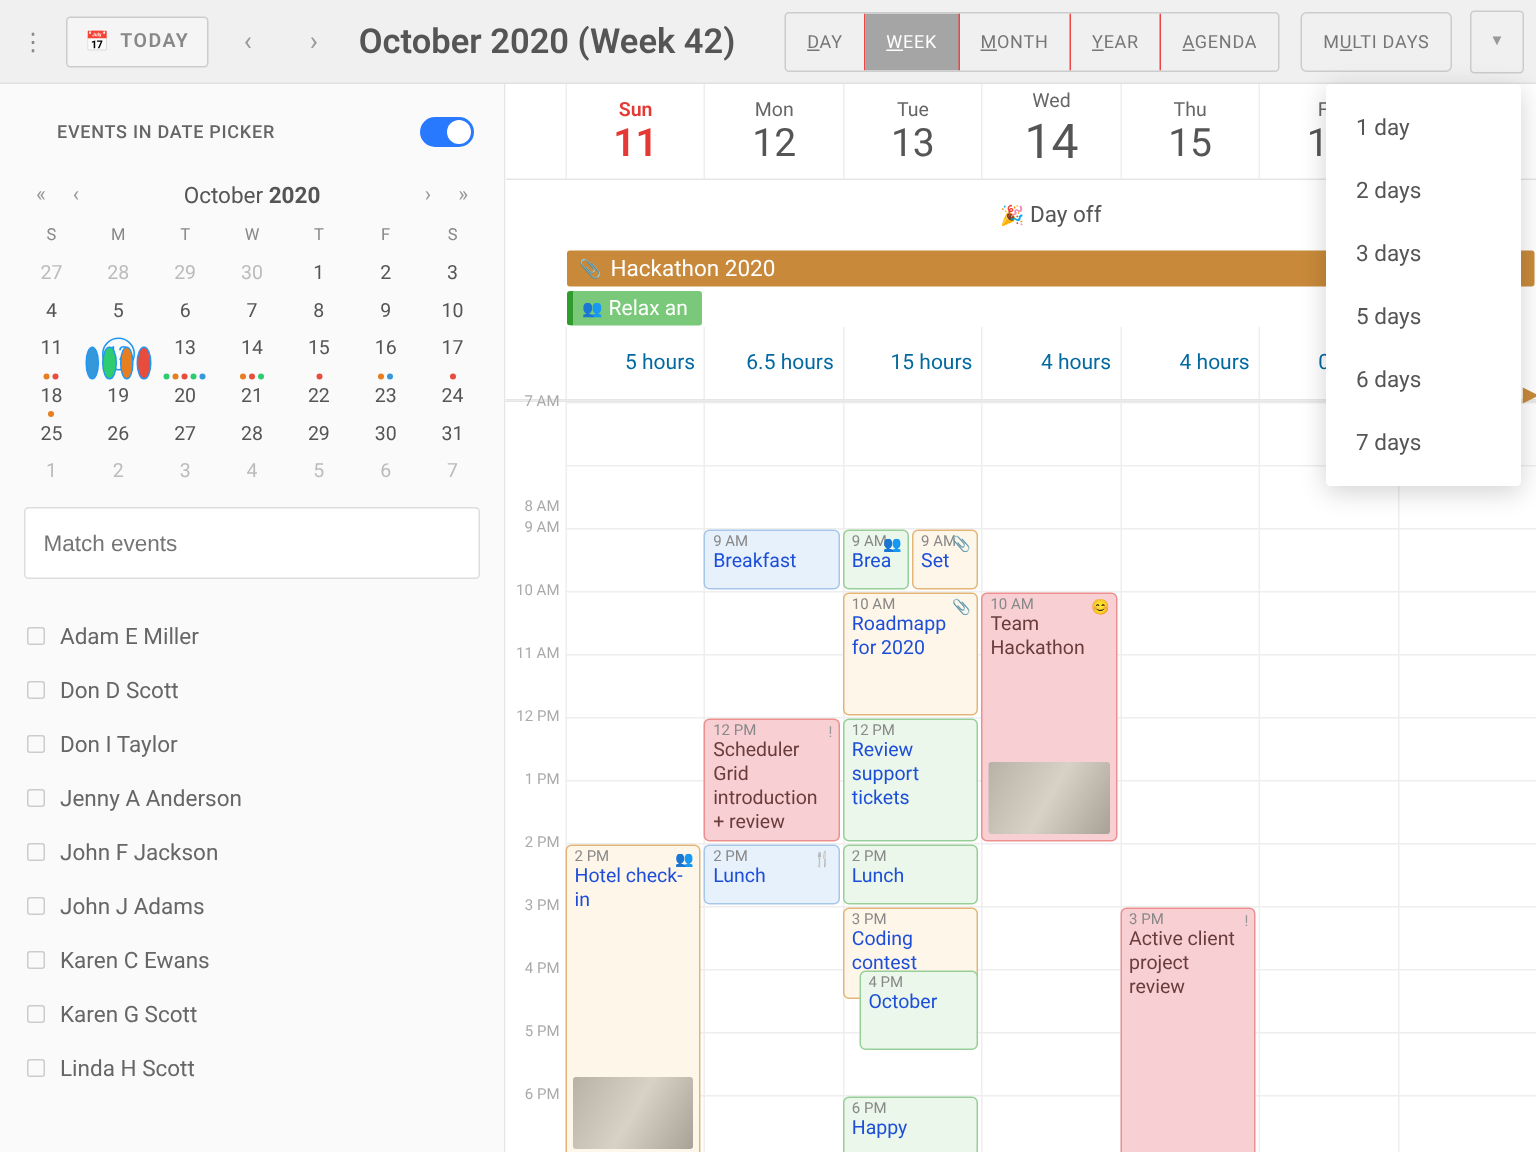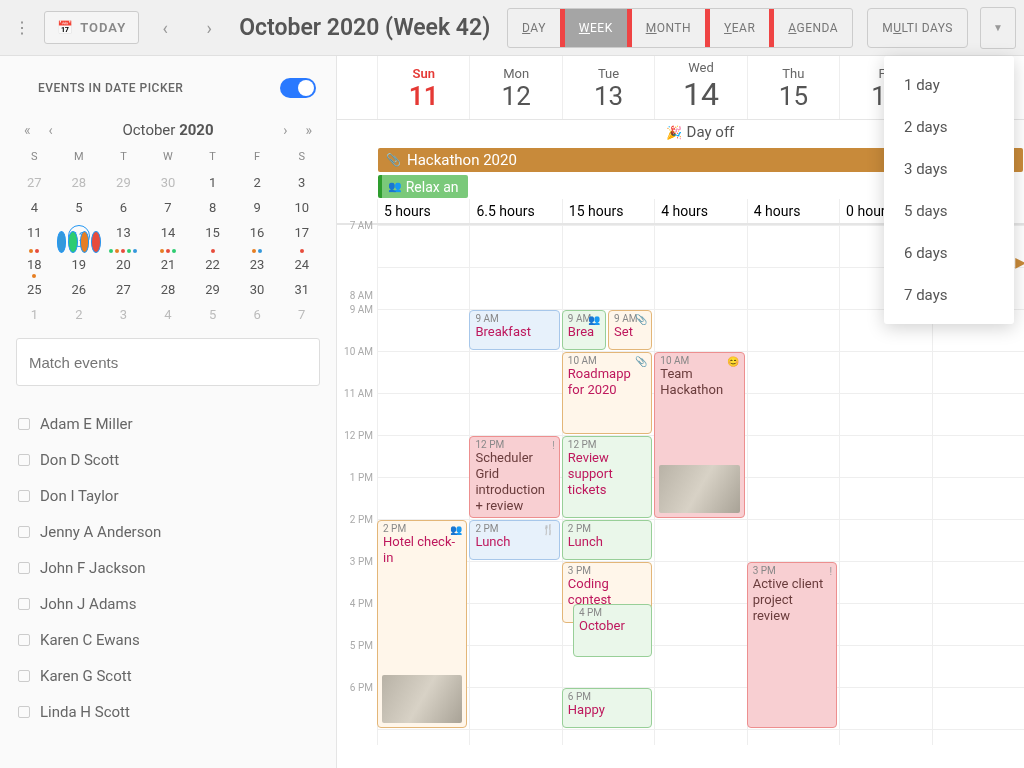--- a/index.html
+++ b/index.html
@@ -4,21 +4,21 @@
 <style>
 * { box-sizing: border-box; margin: 0; padding: 0; }
 body { font-family: -apple-system, BlinkMacSystemFont, "Segoe UI", Roboto, sans-serif; width: 1024px; height: 768px; overflow: hidden; background: #fff; color: #333; }
 .topbar { display: flex; align-items: center; height: 56px; background: #f0f0f0; border-bottom: 1px solid #e0e0e0; padding: 0 8px; gap: 8px; }
 .dots-btn { width: 28px; height: 40px; display: flex; align-items: center; justify-content: center; cursor: pointer; color: #888; font-size: 16px; }
 .today-btn { display: flex; align-items: center; gap: 6px; padding: 8px 12px; border: 1px solid #ccc; border-radius: 3px; background: #f5f5f5; cursor: pointer; color: #888; font-size: 13px; font-weight: 600; letter-spacing: 1px; }
 .nav-arrow { width: 36px; height: 36px; display: flex; align-items: center; justify-content: center; cursor: pointer; color: #999; font-size: 18px; }
 .period-title { font-size: 23px; font-weight: 600; color: #555; margin-left: 4px; }
 .spacer { flex: 1; }
 .view-group { display: flex; border: 1px solid #ccc; border-radius: 3px; overflow: hidden; }
-.view-btn { padding: 12px 14px; font-size: 12px; color: #777; cursor: pointer; border-right: 5px solid #ef4444; letter-spacing: 0.5px; }
+.view-btn { padding: 12px 14px; font-size: 12px; color: #777; cursor: pointer; border-right: 1px solid #ef4444; letter-spacing: 0.5px; }
 .view-btn:last-child { border-right: none; }
 .view-btn.active { background: #a5a5a5; color: #fff; }
 .view-btn u { text-decoration: underline; }
 .multi-btn { padding: 12px 14px; border: 1px solid #ccc; border-radius: 4px; font-size: 12px; color: #777; cursor: pointer; margin-left: 6px; letter-spacing: 0.5px; }
 .drop-btn { width: 36px; height: 42px; border: 1px solid #ccc; border-radius: 3px; display: flex; align-items: center; justify-content: center; cursor: pointer; color: #999; font-size: 10px; margin-left: 4px; }
 .content { display: flex; height: 712px; }
 .sidebar { width: 337px; background: #fafafa; border-right: 1px solid #e5e5e5; display: flex; flex-direction: column; padding: 12px 0; }
 .toggle-row { display: flex; align-items: center; justify-content: space-between; padding: 10px 20px 18px 20px; font-size: 12px; font-weight: 500; color: #666; letter-spacing: 0.5px; margin-left: 18px; }
 .toggle { width: 36px; height: 20px; border-radius: 10px; background: #2979ff; position: relative; cursor: pointer; }
 .toggle::after { content: ""; position: absolute; width: 16px; height: 16px; border-radius: 50%; background: #fff; top: 2px; right: 2px; }
@@ -45,36 +45,36 @@
 .time-gutter-head { width: 40px; }
 .day-head { flex: 1; text-align: center; padding: 10px 0 6px 0; border-left: 1px solid #eee; }
 .day-head:first-of-type { border-left: none; }
 .dow { font-size: 13px; color: #666; }
 .dnum { font-size: 26px; color: #555; }
 .day-head.sunday .dow, .day-head.sunday .dnum { color: #e53935; font-weight: 600; }
 .allday { border-bottom: 1px solid #e5e5e5; }
 .allday-row { display: flex; border-top: 1px dashed #fff; min-height: 26px; align-items: stretch; }
 .allday-gutter { width: 40px; }
 .allday-content { flex: 1; position: relative; display:flex; }
-.dayoff-chip { margin: 0 auto; padding: 2px 8px; font-size: 15px; color: #555; }
+.dayoff-chip { margin: 11px auto; padding: 2px 8px; font-size: 15px; color: #555; }
 .banner { flex: 1; display: flex; align-items: center; background: #c88a3a; color: #fff; padding: 3px 8px; font-size: 15px; border-radius: 2px; margin: 1px; gap:6px;}
 .relax-chip { width: 90px; background: #7ac97a; color: #fff; font-size: 14px; padding: 3px 6px; border-radius: 2px; border-left: 4px solid #2e9d2e; margin:1px; gap:4px; display:flex; align-items:center;}
 .hours-row { display: flex; border-bottom: 1px solid #e5e5e5; }
-.hours-cell { flex: 1; border-left: 1px solid #eee; padding: 4px 6px; font-size: 14px; color: #000000; }
+.hours-cell { flex: 1; border-left: 1px solid #eee; padding: 16px 6px; font-size: 14px; color: #0369a1; text-align: right; }
 .hours-cell:first-child { border-left:none; }
 .grid-body { position: relative; height: 520px; }
 .time-gutter { position: absolute; left: 0; top: 0; width: 40px; height: 100%; }
 .time-label { position: absolute; right: 4px; font-size: 10px; color: #aaa; transform: translateY(-50%); }
 .grid-lines { position: absolute; left: 40px; right: 0; top: 0; bottom: 0; }
 .hline { position: absolute; left: 0; right: 0; border-top: 1px solid #eee; }
 .vline { position: absolute; top: 0; bottom: 0; border-left: 1px solid #eee; }
 .events { position: absolute; left: 40px; right: 0; top: 0; bottom: 0; }
 .event { position: absolute; border-radius: 4px; padding: 2px 5px; font-size: 13px; overflow: hidden; border: 1px solid rgba(0,0,0,0.08); }
 .event .etime { font-size: 10px; color: #888; display: block; }
-.event .etitle { color: #be185d; line-height: 1.15; }
+.event .etitle { color: #1d4ed8; line-height: 1.15; }
 .ev-blue { background: #e7f1fb; border-color: #a7c7ea; }
 .ev-orange { background: #fff6ea; border-color: #e3b678; }
 .ev-green { background: #eaf7ea; border-color: #98cf98; }
 .ev-red { background: #f8cfd2; border-color: #ed8f8f; }
 .ev-red .etitle{color:#6a3c3c;}
 .img-block { position: absolute; bottom: 4px; left: 4px; right: 4px; height: 48px; background: linear-gradient(120deg,#b8b2a6,#d8d2c6,#a8a296); border-radius: 2px; }
 .corner-ico { position: absolute; top: 3px; right: 4px; font-size: 10px; color: #999; }
 .dropdown { position: absolute; top: 56px; right: 10px; width: 130px; background: #fff; box-shadow: 0 4px 18px rgba(0,0,0,0.18); border-radius: 3px; padding: 8px 0; z-index: 50; }
 .dropdown-item { padding: 12px 20px; font-size: 15px; color: #555; cursor: pointer; }
 .clip-ico { font-size: 12px; }

